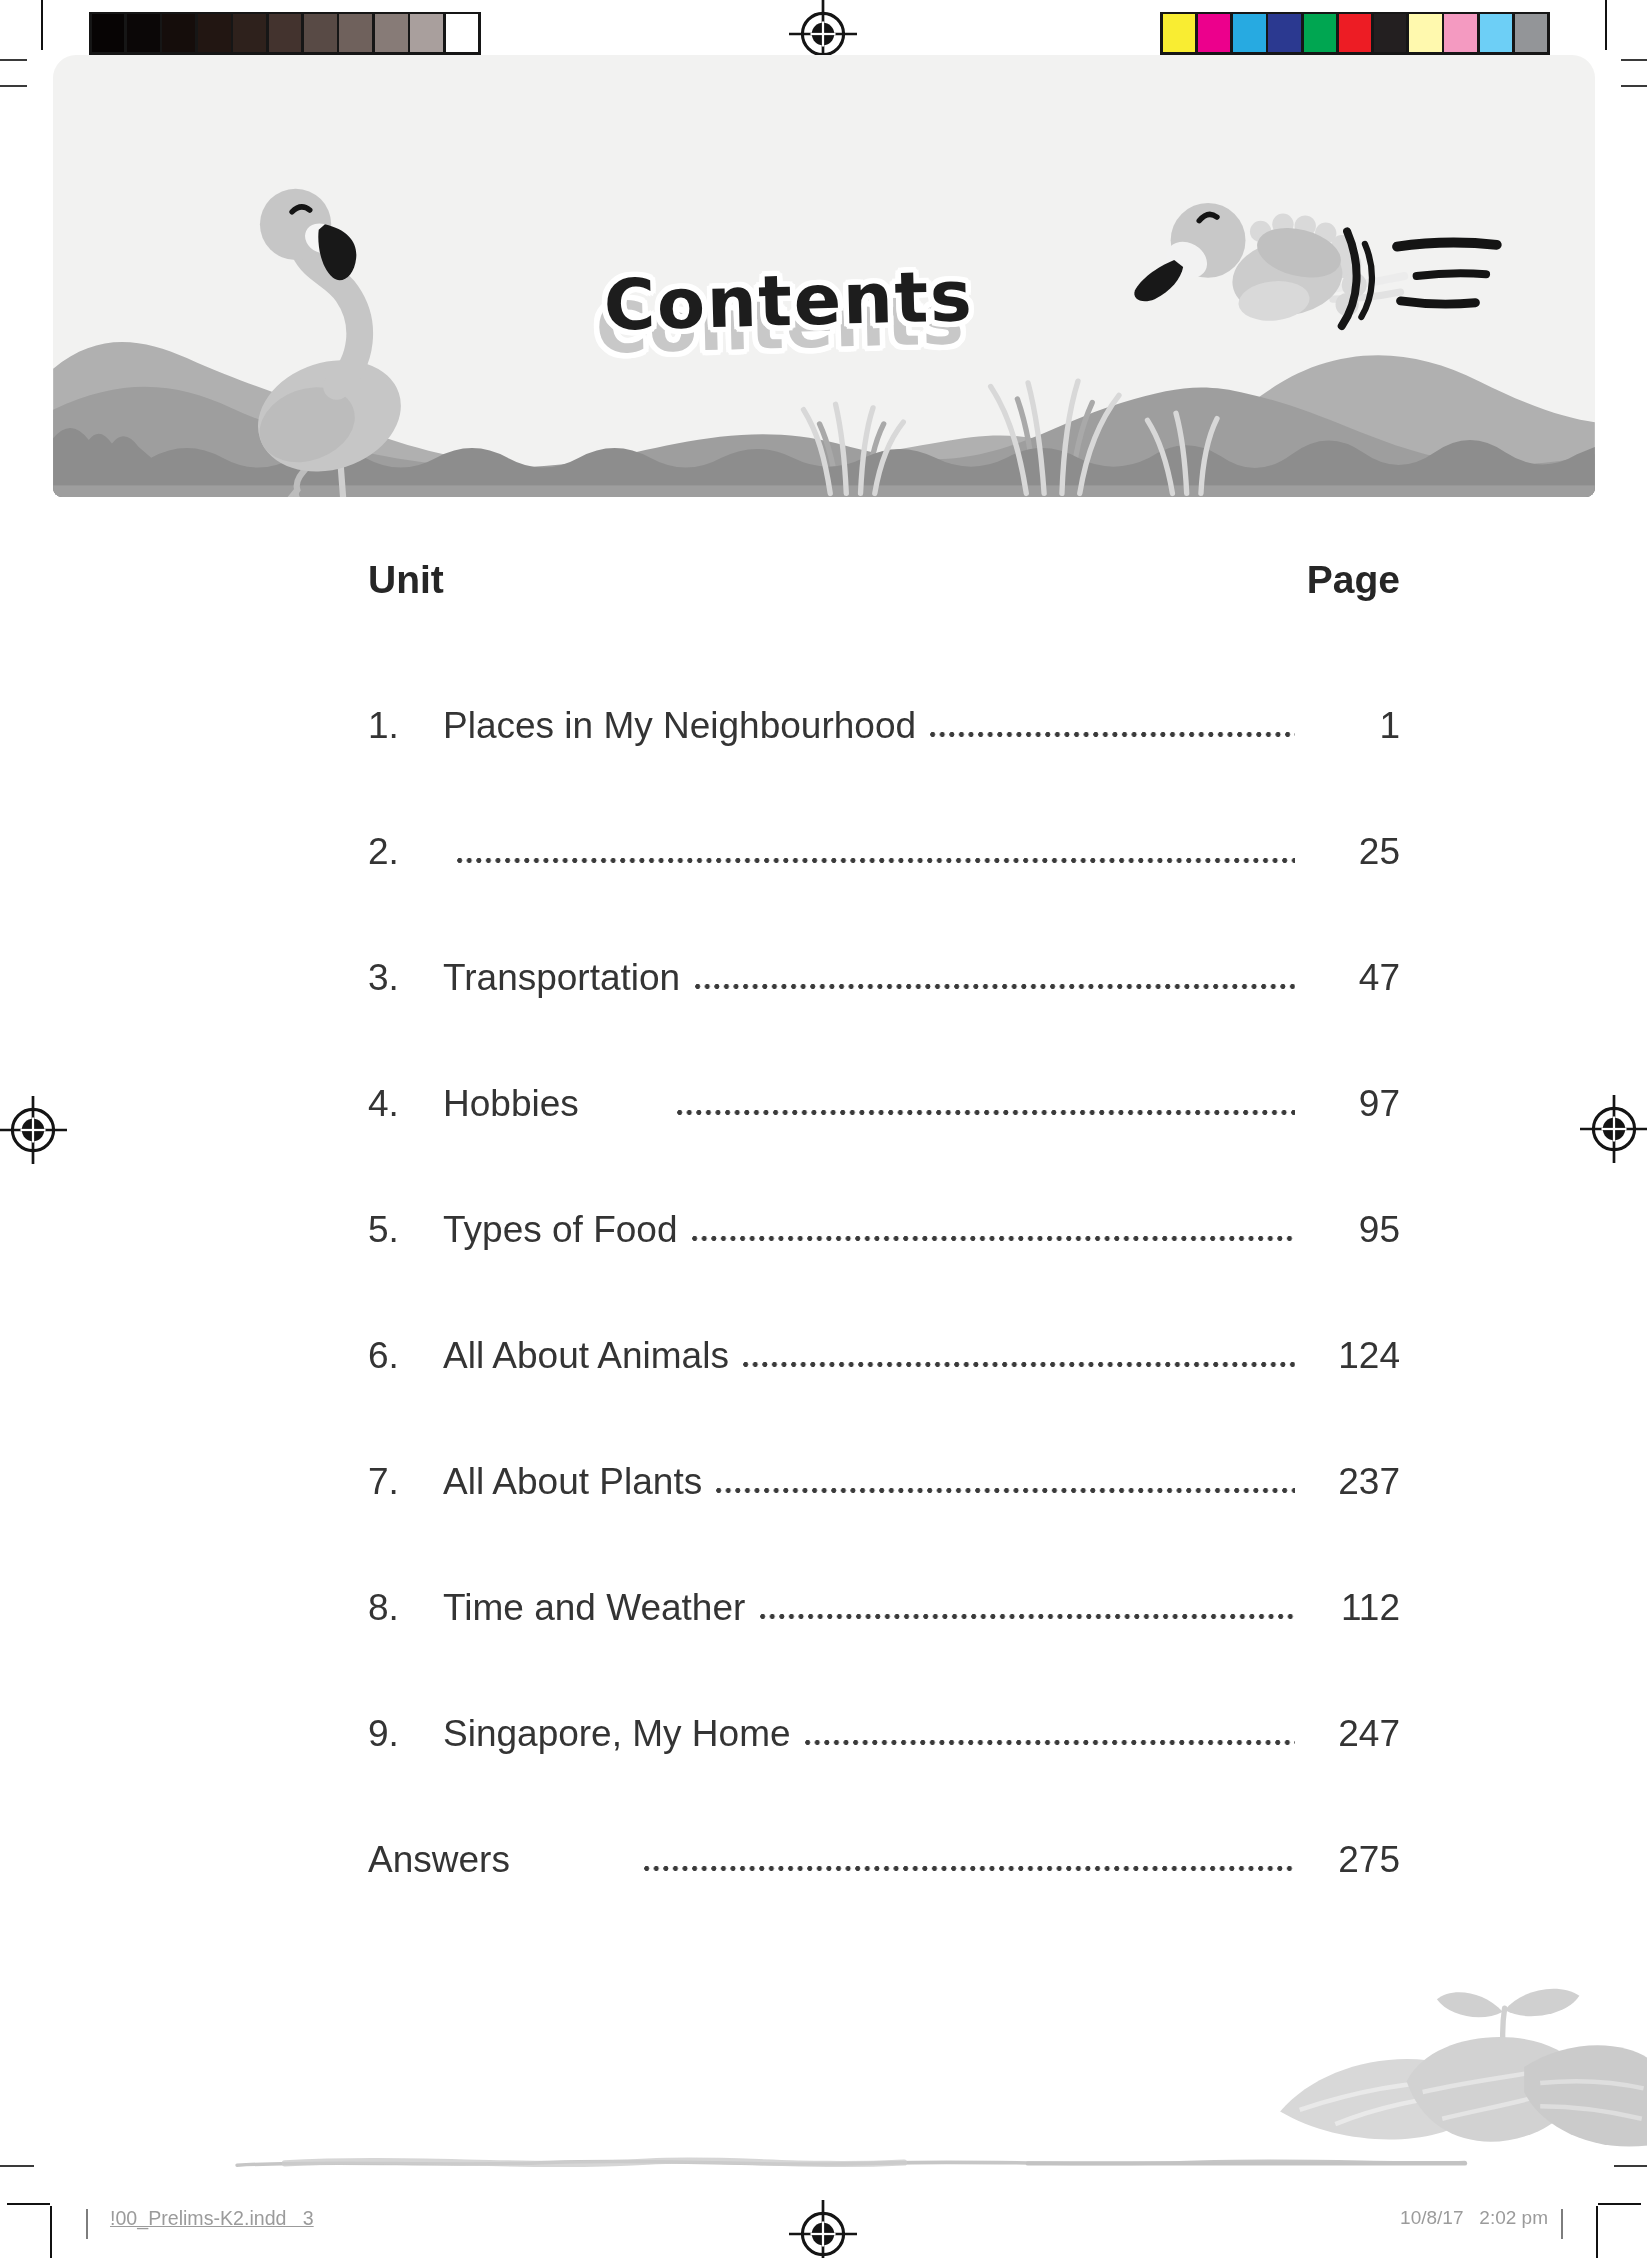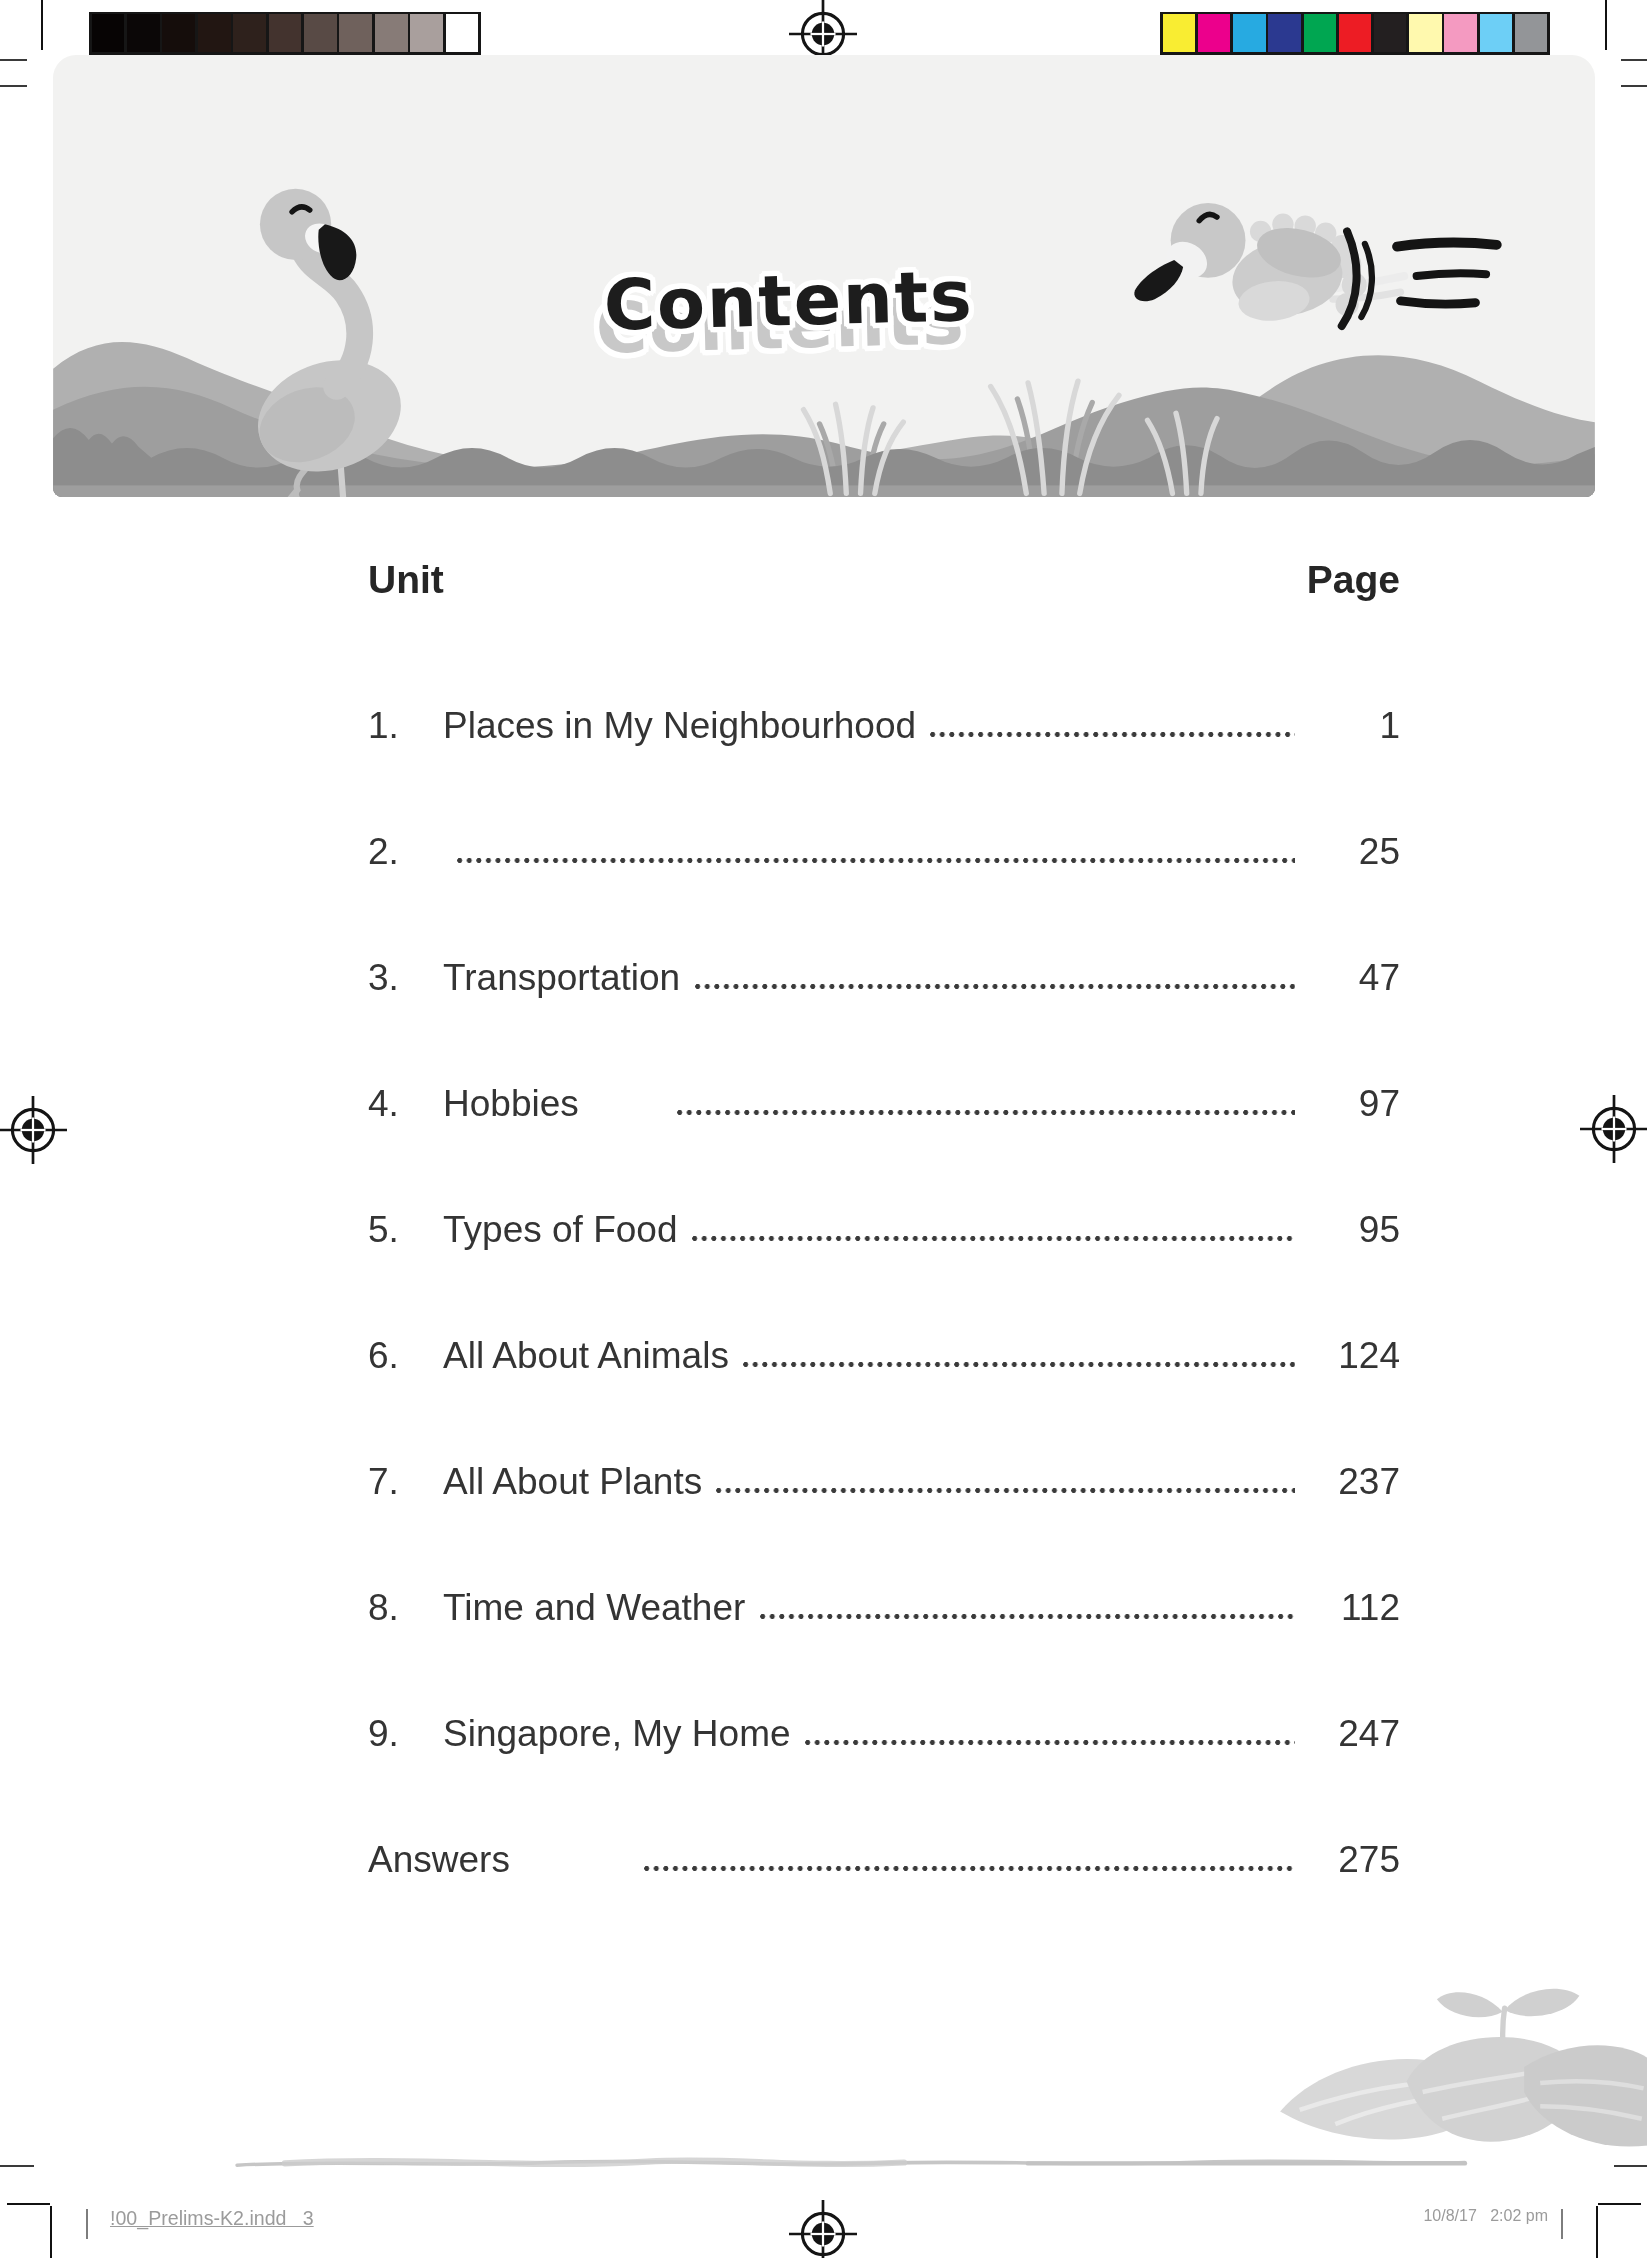--- a/index.html
+++ b/index.html
@@ -45,21 +45,21 @@
   .leader{flex:1 1 auto;height:10.7px;margin:0 9px 7.1px 14.3px;
           background-image:radial-gradient(circle at 2.7px 5.3px,#3a3a3a 2.2px,rgba(0,0,0,0) 2.8px);
           background-size:9.6px 10.7px;background-repeat:repeat-x;}
   .pg{width:96px;flex:0 0 auto;text-align:right;}
   .toc-row:nth-child(4) .leader{margin-left:98px;}
   .toc-row:nth-child(10) .num{display:none;}
   .toc-row:nth-child(10) .leader{margin-left:134px;}
 
   
   .footer-left{position:absolute;left:110px;top:2207px;font-size:19.6px;color:#9b9b9b;white-space:pre;text-decoration:underline;}
-  .footer-right{position:absolute;right:100px;top:2207px;font-size:16px;color:#9b9b9b;white-space:pre;}
+  .footer-right{position:absolute;right:100px;top:2207px;font-size:19px;color:#9b9b9b;white-space:pre;}
 </style>
 </head>
 <body>
 
 <div class="bar bar-left">
     <div class="swatch" style="background: rgb(7, 4, 4);"></div>
     <div class="swatch" style="background: rgb(11, 7, 7);"></div>
     <div class="swatch" style="background: rgb(21, 13, 11);"></div>
     <div class="swatch" style="background: rgb(34, 22, 18);"></div>
     <div class="swatch" style="background: rgb(46, 33, 28);"></div>

